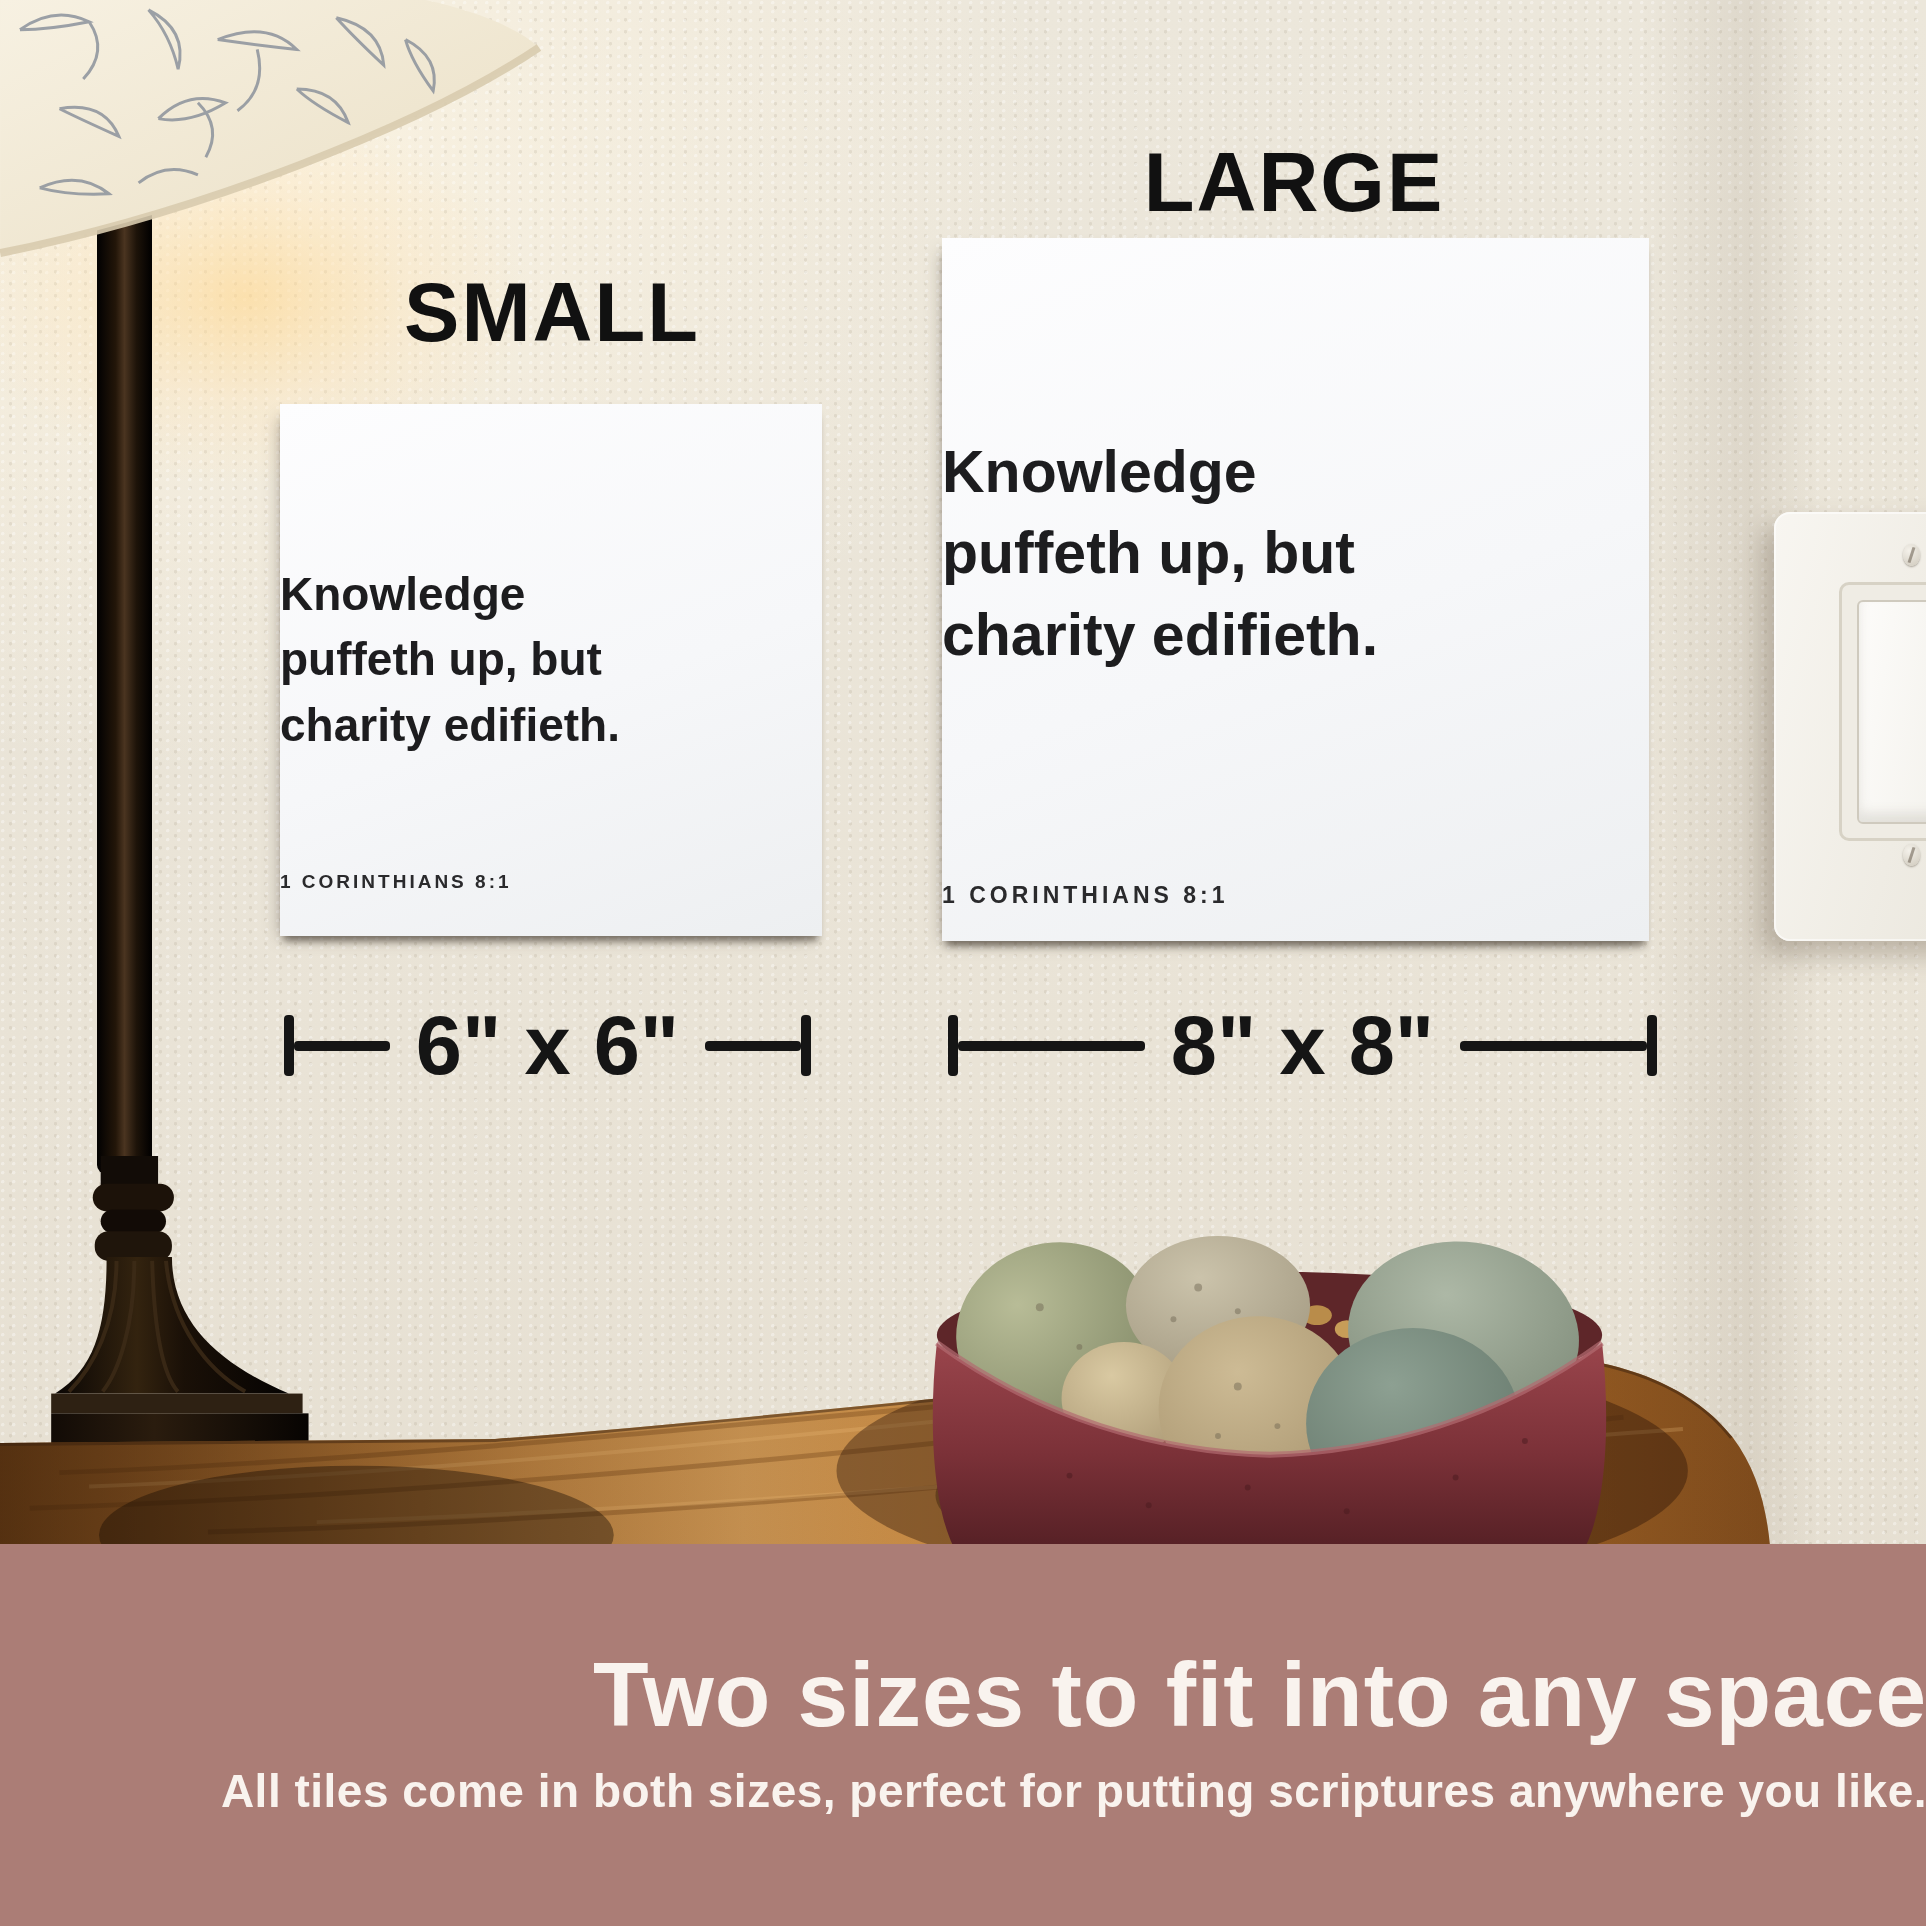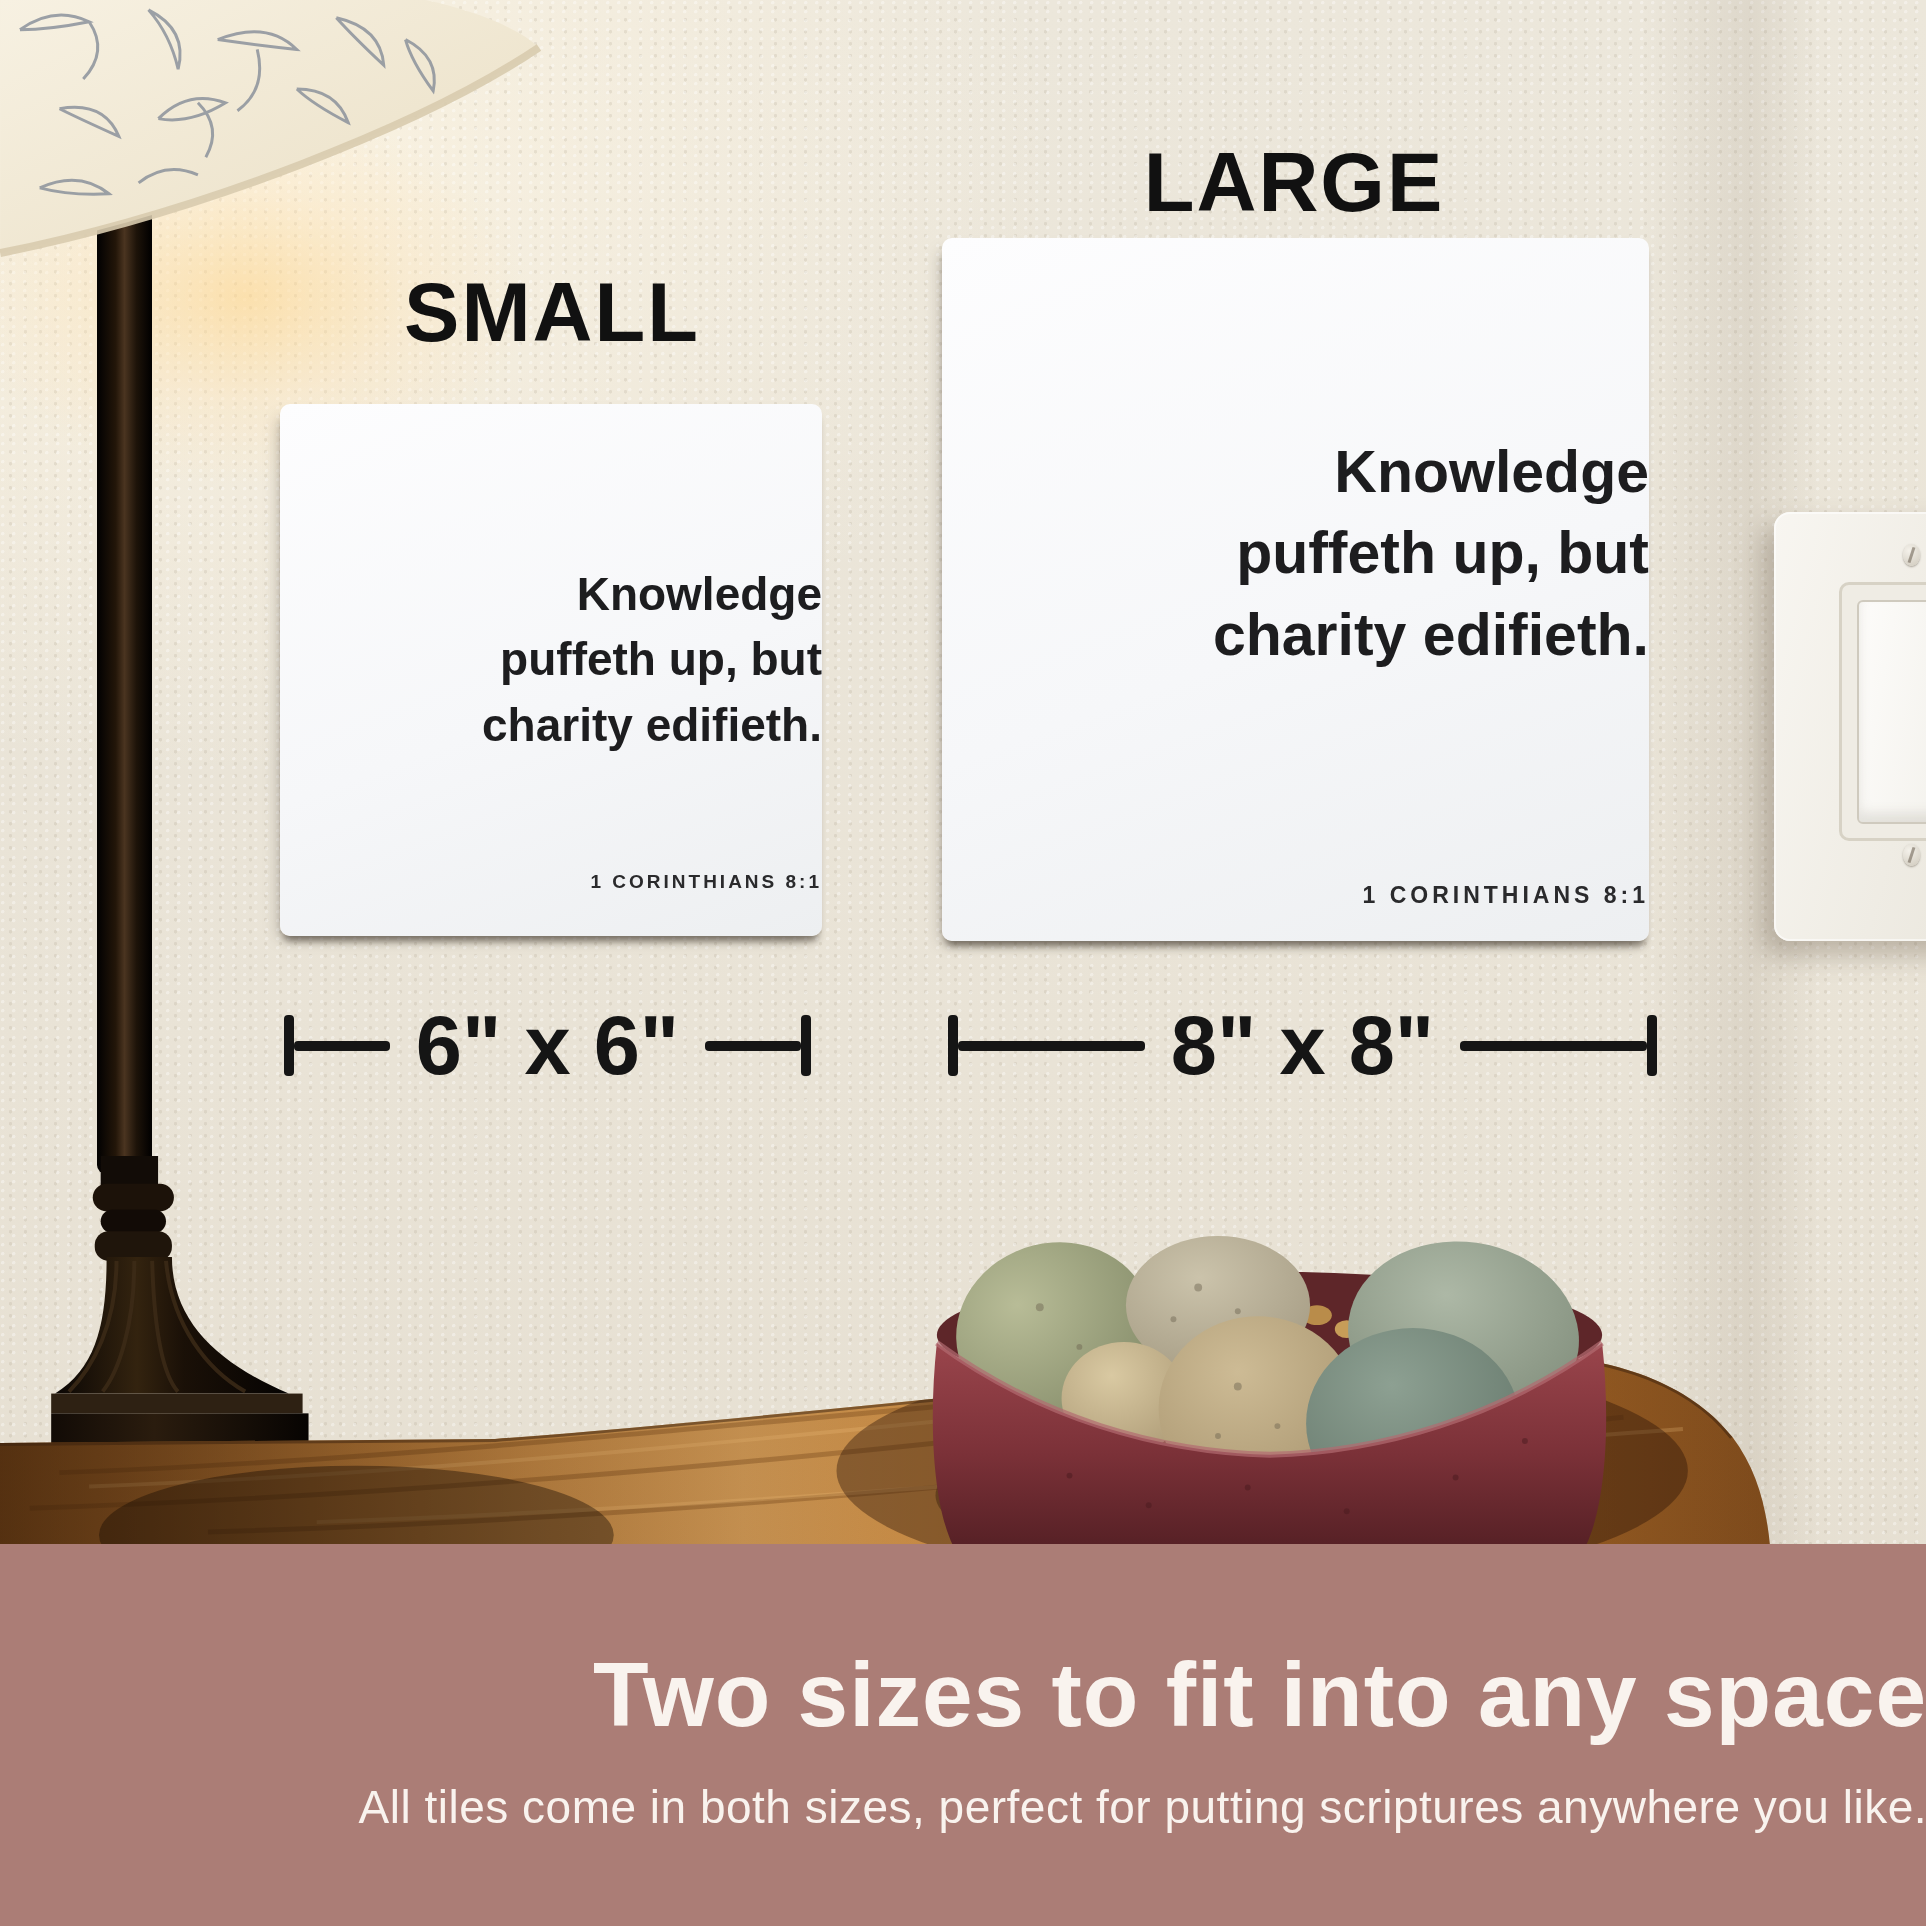--- a/index.html
+++ b/index.html
@@ -28,24 +28,23 @@
   }
   
   .lamp-pole {
     position:absolute; left:97px; top:149px; width:55px; height:1025px; border-radius:9px;
     background:linear-gradient(90deg,#050302 4%,#231609 34%,#4a3420 50%,#1d1309 72%,#040201 96%);
   }
   .lampshade { position:absolute; left:0; top:0; width:554px; height:259px; }
   .lamp-base { position:absolute; left:51px; top:1156px; width:327px; height:389px; }
   
   .tile {
-    position:absolute; text-align:right; color:var(--c-tile_text,#1d1d1f);
+    position:absolute; text-align:left; color:var(--c-tile_text,#1d1d1f);
     background:linear-gradient(160deg,#fdfdfe 0%,#f6f7f9 55%,#edeff1 100%);
     box-shadow: 0 9px 7px -4px rgba(55,45,35,.55), -7px 8px 16px -7px rgba(55,45,35,.35);
-    border-radius: 10px;
   }
   .tile-small { left:280px; top:404px; width:542px; height:532px; }
   .tile-large { left:942px; top:238px; width:707px; height:703px; }
   .quote { position:absolute; left:0; right:0; font-weight:600; }
   .tile-small .quote { top:158px; font-size:46px; line-height:1.42; }
   .tile-large .quote { top:194px; font-size:59px; line-height:1.38; }
   .reference { position:absolute; left:0; right:0; font-weight:600; color:#2a2a2c; }
   .tile-small .reference { top:467px; font-size:19px; letter-spacing:3px; }
   .tile-large .reference { top:644px; font-size:23px; letter-spacing:4px; }
   
@@ -88,21 +87,21 @@
     content:""; position:absolute; left:7px; top:3px; width:3px; height:16px;
     background:rgba(100,90,75,.55); transform:rotate(18deg);
   }
   .screw-top { top:544px; } .screw-bottom { top:844px; }
   
   .caption-band {
     position:absolute; left:0; top:1544px; width:1927px; height:382px;
     background:var(--c-band,#ab7d76); text-align:right; color:var(--c-caption_text,#f9f3ee);
   }
   .caption-heading { padding-top:99px; font-size:91px; font-weight:600; letter-spacing:1px; line-height:1.15; }
-  .caption-sub { margin-top:32px; font-size:46px; font-weight:400; letter-spacing:0.5px; }
+  .caption-sub { margin-top:16px; font-size:46px; font-weight:700; letter-spacing:0.5px; }
 </style>
 </head>
 <body>
 
 <div id="stage">
 
   <div class="wall"></div>
   <div class="wall-shade-right"></div>
   <div class="wall-glow"></div>
 

